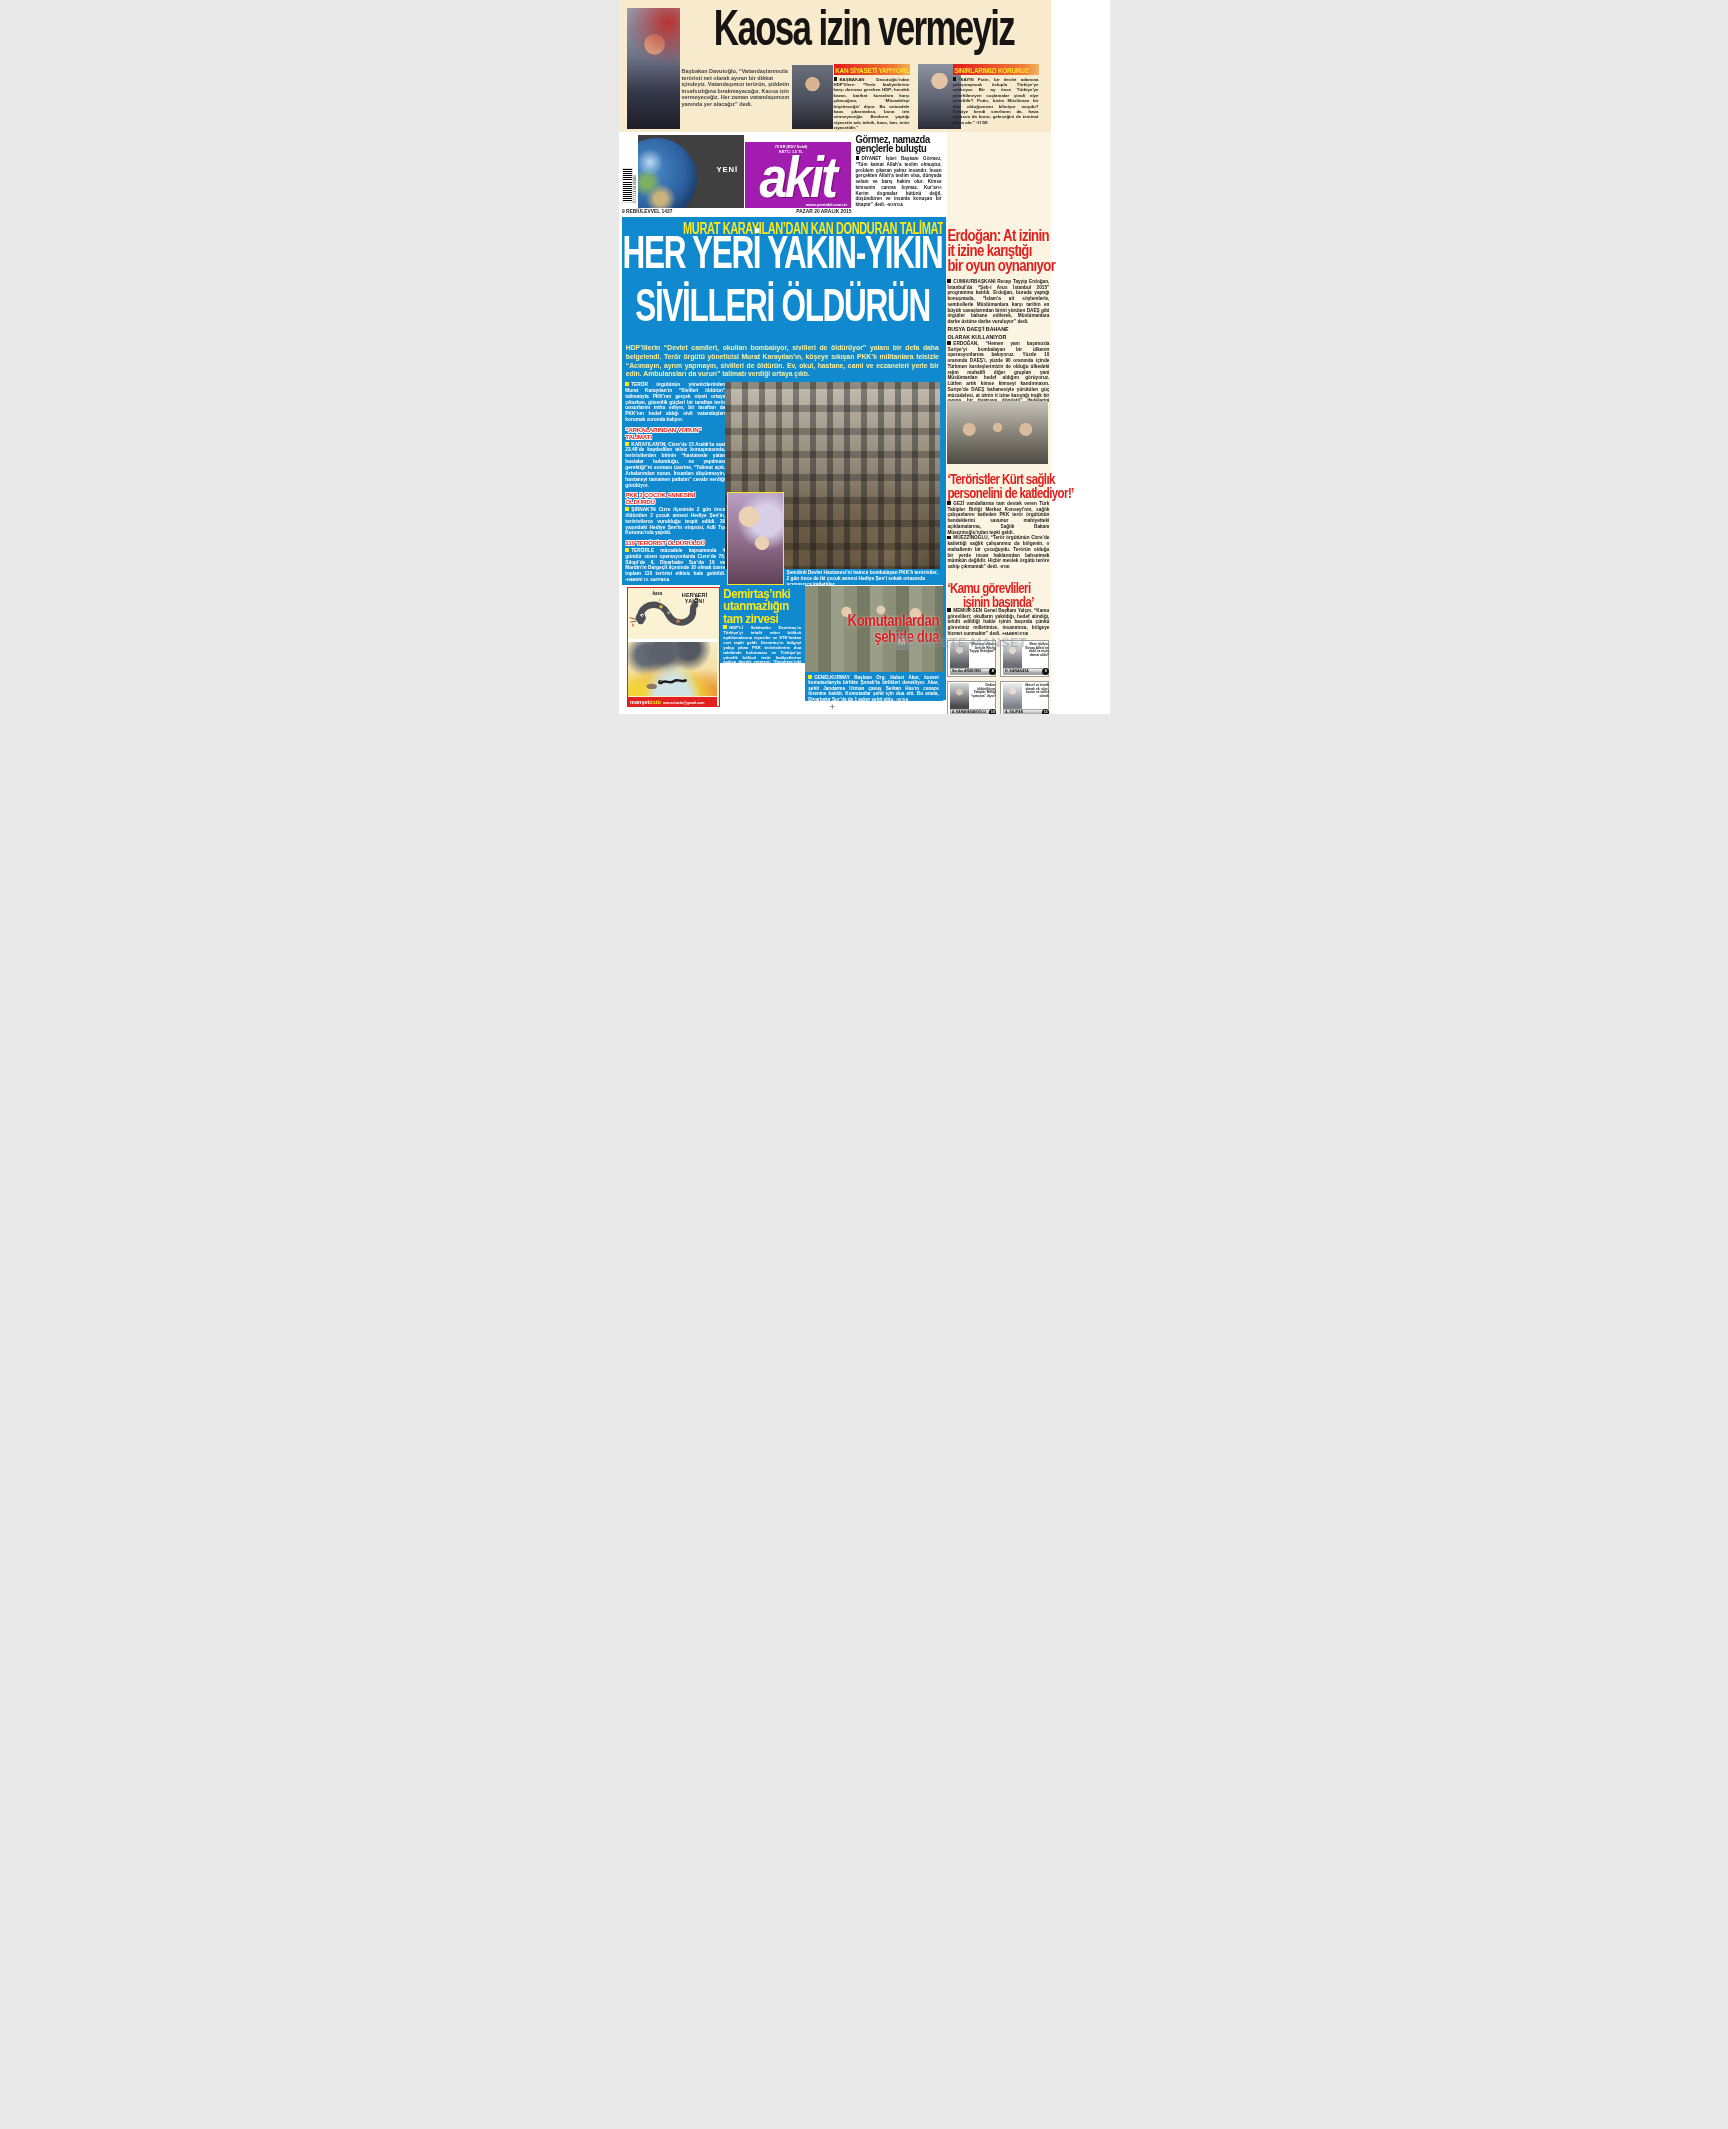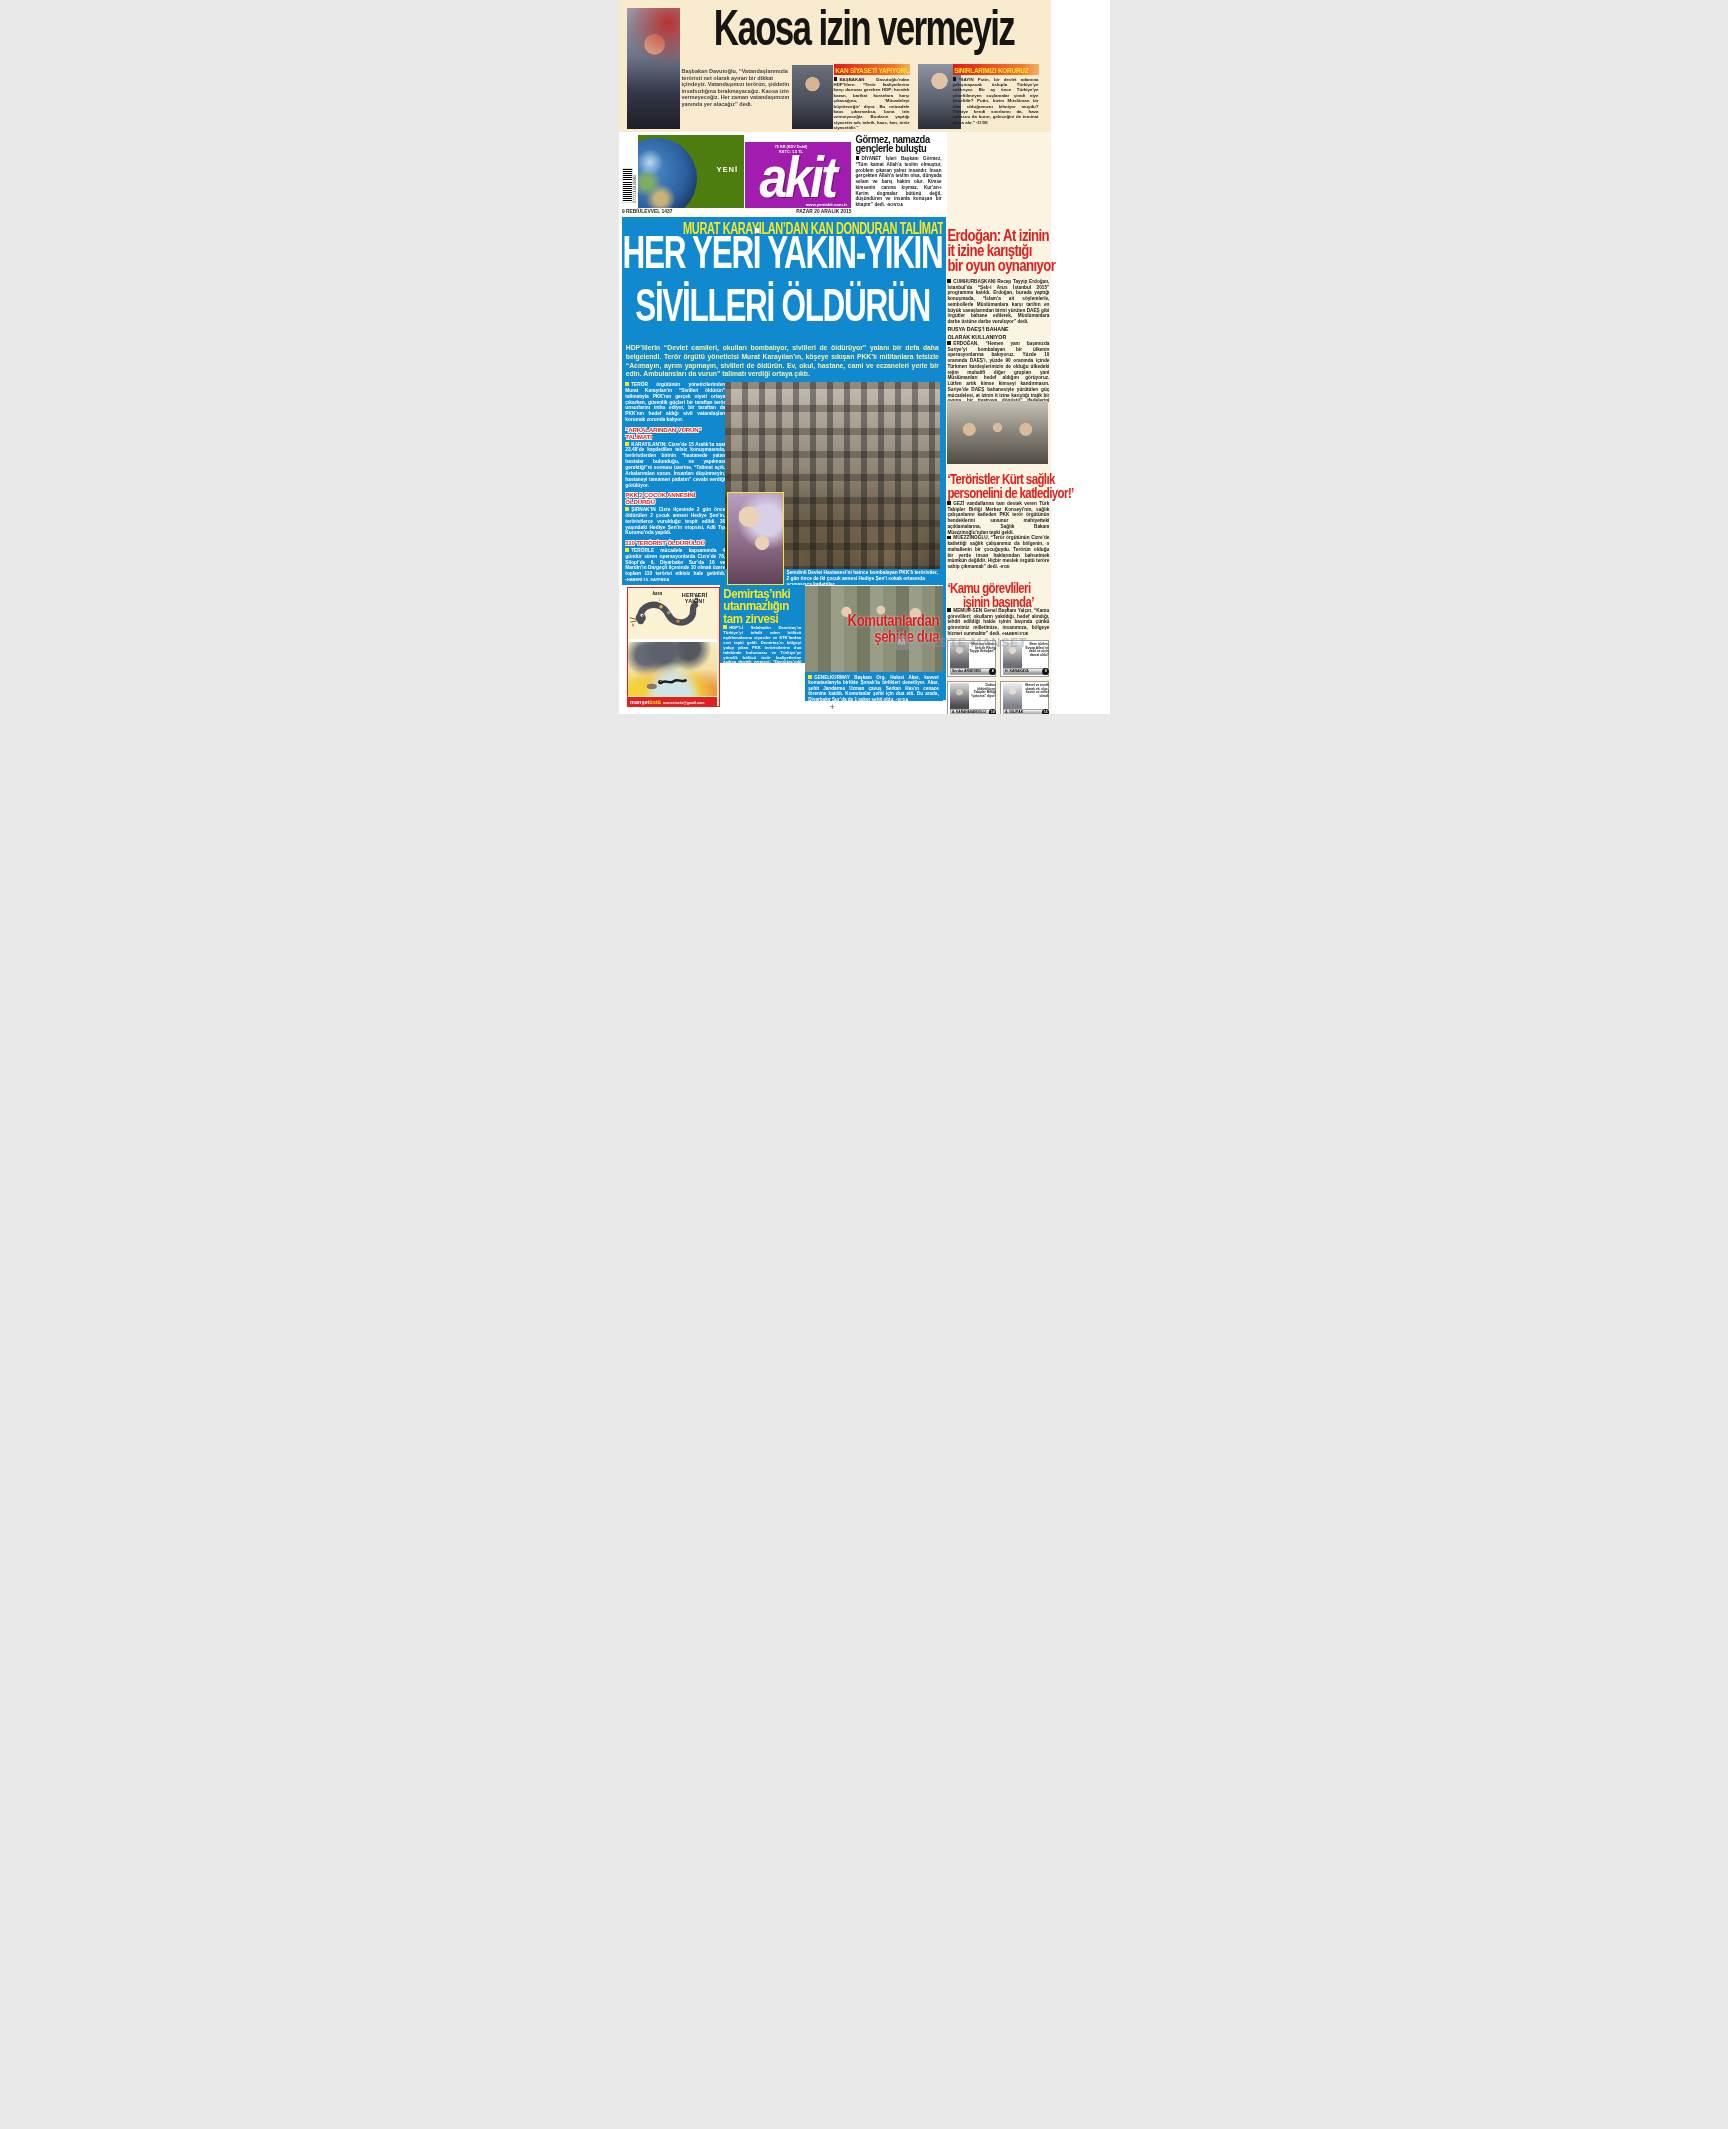--- a/index.html
+++ b/index.html
@@ -52,21 +52,21 @@
       linear-gradient(180deg,#8d93a0 0%,#5d6271 55%,#2b2d38 100%);
   }
 
   
   .masthead { left:0; top:132px; width:432px; height:85px; background:#ffffff; }
   .barcode-box { left:3.4px; top:36px; width:11px; height:35px; background:#fff; border:0.4px solid #ddd;
     background-image:repeating-linear-gradient(180deg,#000 0 0.9px,#fff 0.9px 2.1px); }
   .barcode-num { left:14.5px; top:36px; height:35px; width:4.3px; font-size:3.2px; color:#222;
     writing-mode:vertical-rl; transform:rotate(180deg); letter-spacing:0.4px; }
   .hijri { left:3.4px; top:77px; font-size:4.9px; font-weight:700; color:#1a1a1a; }
-  .blackbox { left:19.6px; top:3.4px; width:106px; height:73px; background:#4d7c0f; overflow:hidden; }
+  .blackbox { left:19.6px; top:3.4px; width:106px; height:73px; background:#404040; overflow:hidden; }
   .earth { position:absolute; left:-22px; top:2.6px; width:81px; height:81px; border-radius:50%;
     background:
       radial-gradient(circle at 42% 30%, #bcd9ef 0%, rgba(188,217,239,0) 18%),
       radial-gradient(circle at 38% 55%, #7fae62 8%, rgba(127,174,98,0) 22%),
       radial-gradient(circle at 55% 75%, #c9b37a 8%, rgba(201,179,122,0) 20%),
       radial-gradient(circle at 40% 40%, #4f8fd0 0%, #2c5f9d 55%, #15355f 80%, #081527 100%);
   }
   .yeni { position:absolute; right:6px; top:30px; font-size:7.7px; font-weight:900; color:#fff; letter-spacing:0.9px; }
   .redbox { left:126px; top:10.2px; width:106px; height:66px; background:#a21caf; overflow:hidden; }
   .akit { position:absolute; left:50%; top:52%; transform:translate(-50%,-50%) scaleY(1.15);

